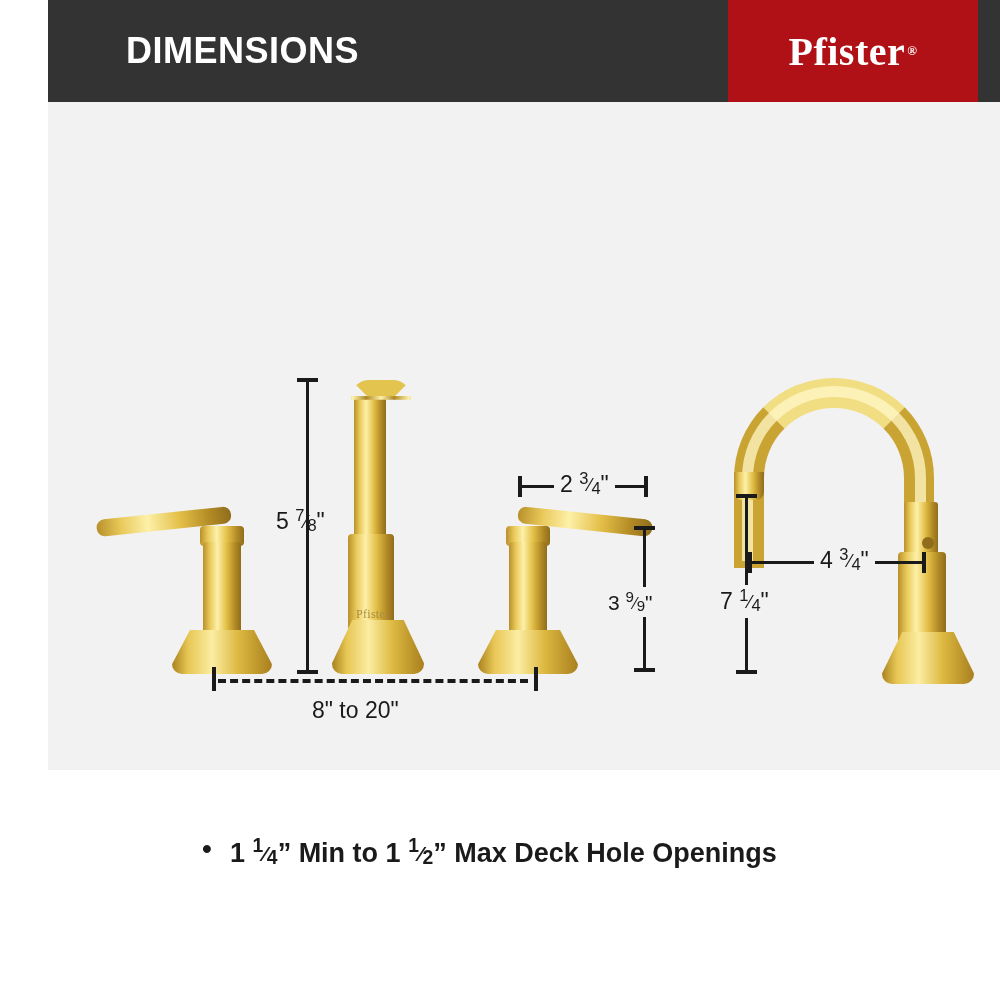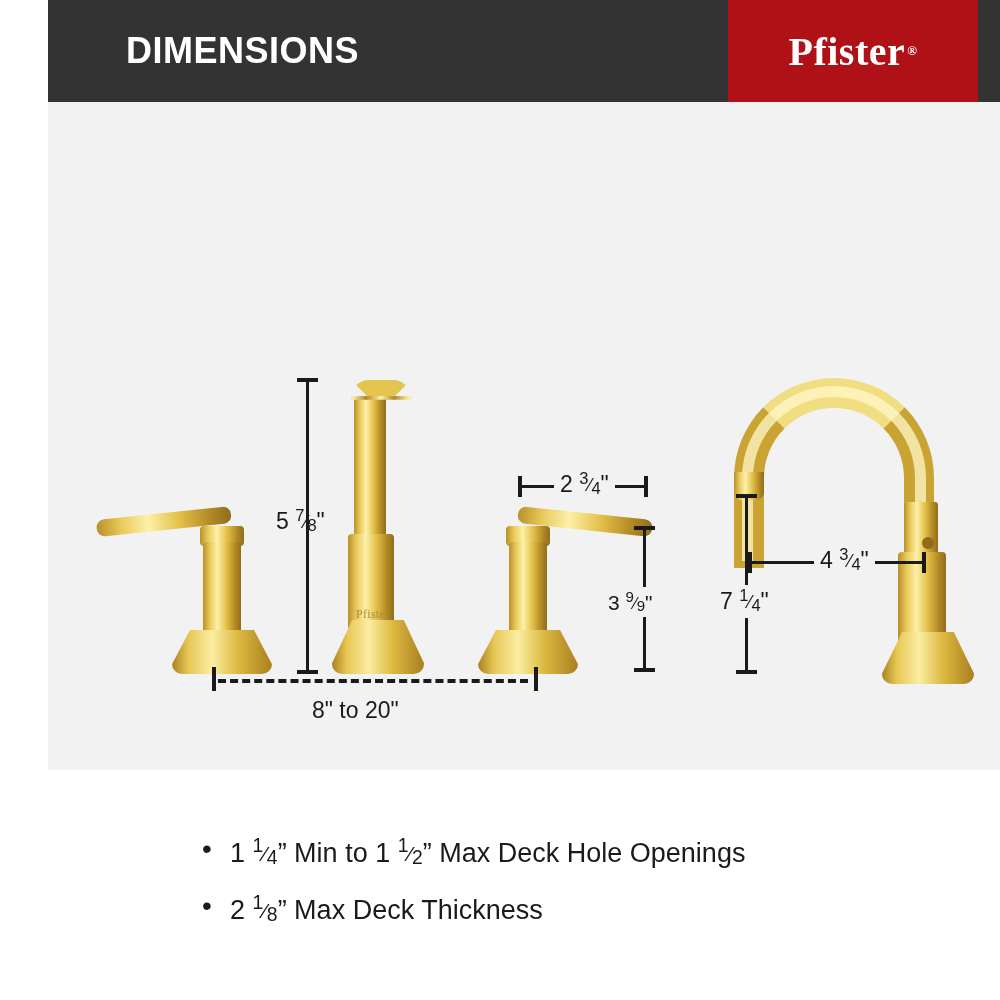--- a/index.html
+++ b/index.html
@@ -122,20 +122,21 @@
     height: 230px;
     background: #ffffff;
   }
   .notes {
     position: absolute;
     left: 150px;
     top: 65px;
     margin: 0;
     padding: 0;
     list-style: none;
+    font-weight: bold;
   }
   .notes li {
     position: relative;
     font-size: 27px;
     color: #1a1a1a;
     margin-bottom: 22px;
     padding-left: 32px;
     white-space: nowrap;
   }
   .notes li::before {
@@ -260,20 +261,16 @@
     </div>
   </div>
 
   <div class="footer">
     <ul class="notes">
       <li>
         <span>1</span>
         <span class="frac"><sup>1</sup><span class="slash">⁄</span><sub>4</sub></span><span>” Min to 1</span>
         <span class="frac"><sup>1</sup><span class="slash">⁄</span><sub>2</sub></span><span>” Max Deck Hole Openings</span>
       </li>
-      <li>
-        <span>2</span>
-        <span class="frac"><sup>1</sup><span class="slash">⁄</span><sub>8</sub></span><span>” Max Deck Thickness</span>
-      </li>
     </ul>
   </div>
 
 </div>
 
 </body></html>

